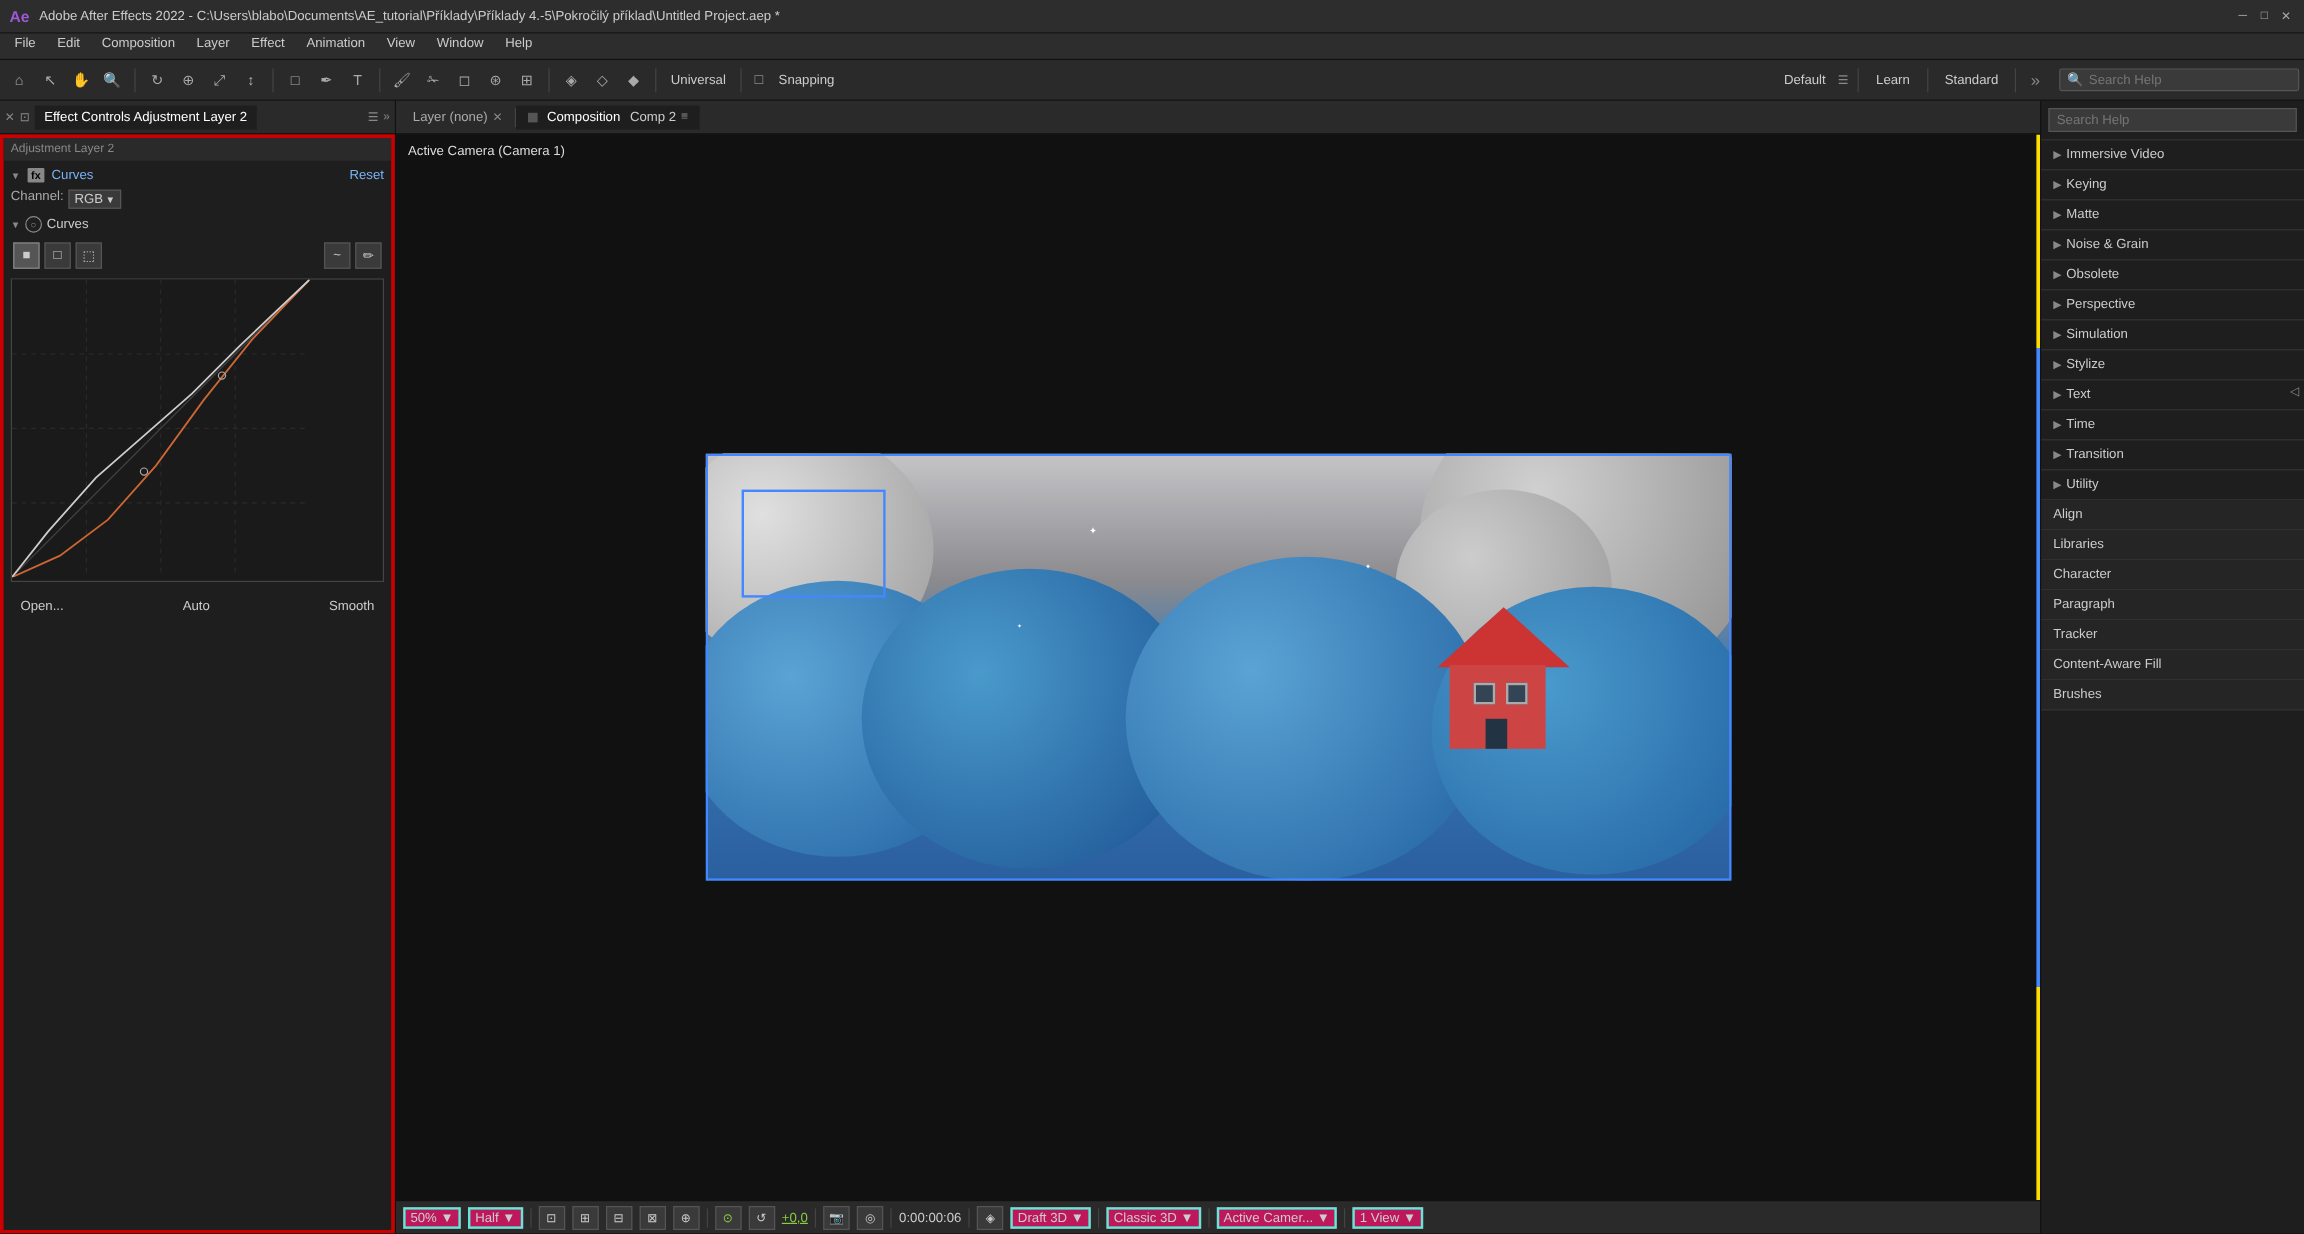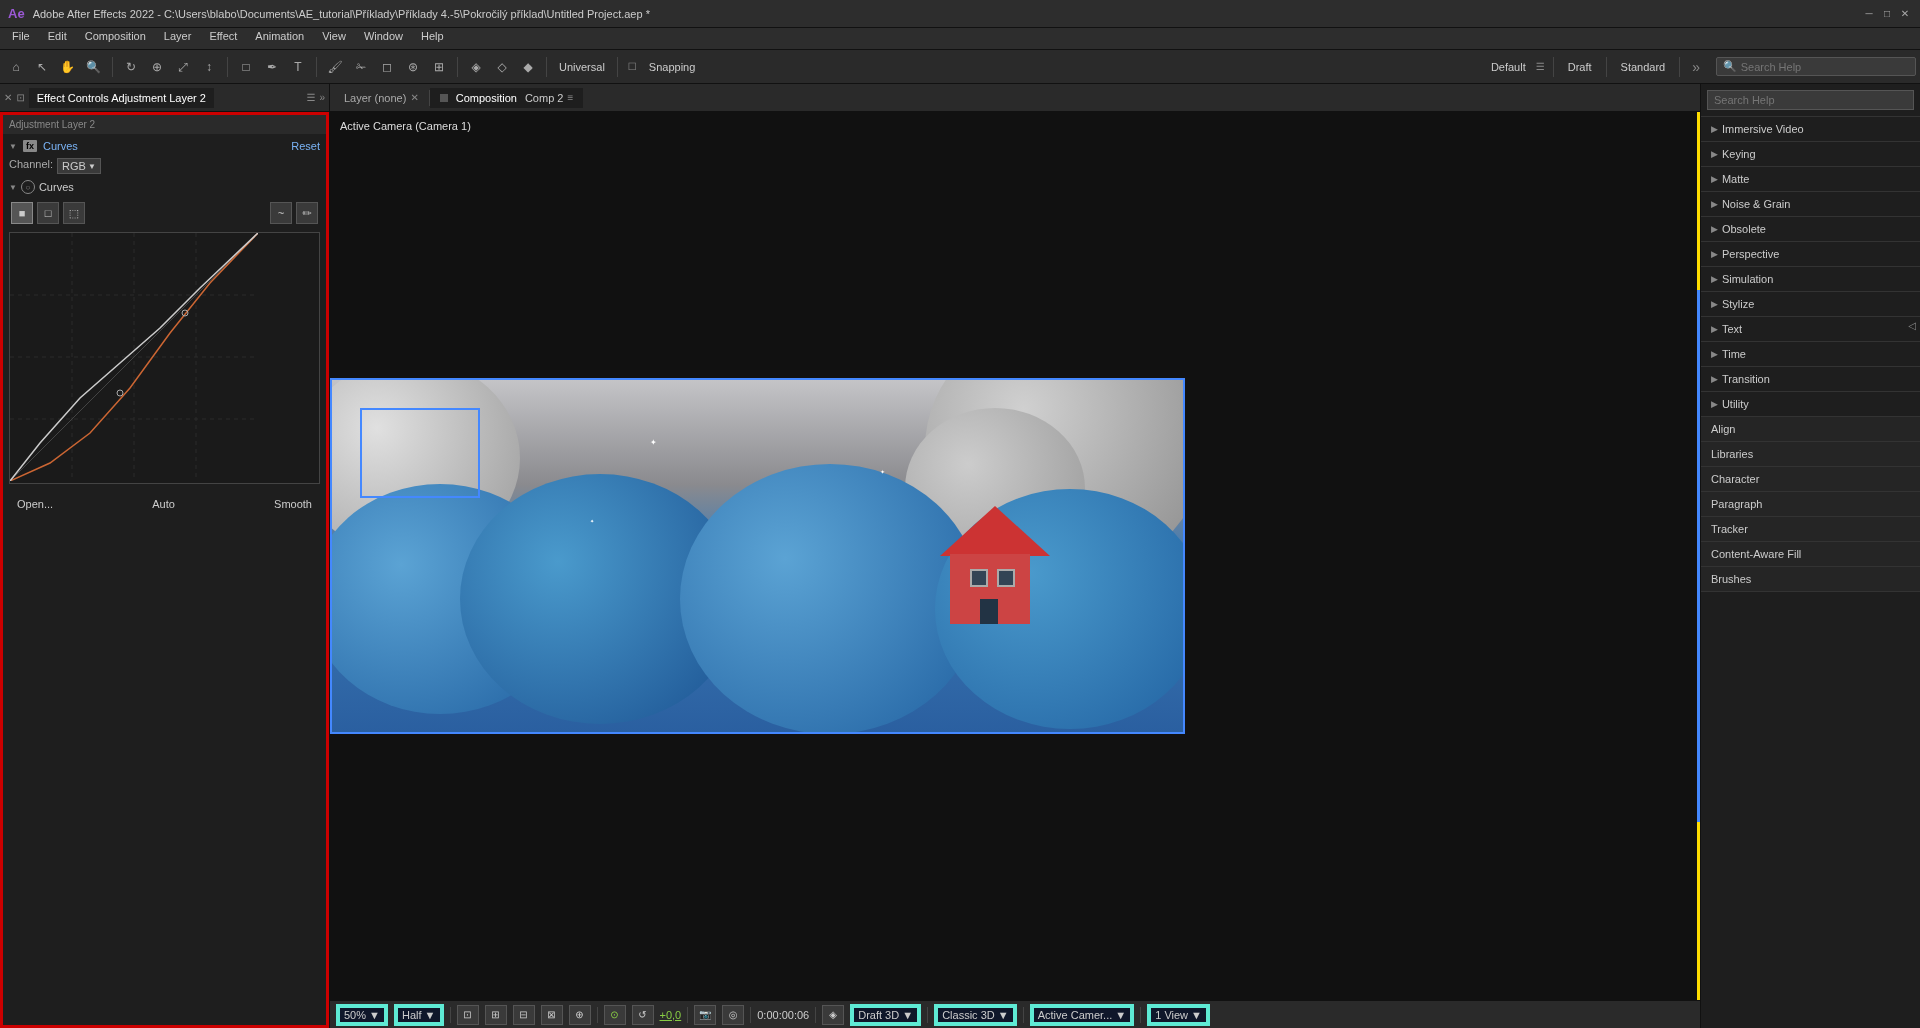--- a/index.html
+++ b/index.html
@@ -60,21 +60,21 @@
     
     #center-area { flex: 1; display: flex; flex-direction: column; }
     
     
     #viewer-tabs { height: 28px; background: #2a2a2a; display: flex; align-items: center; border-bottom: 1px solid #111; padding: 0 4px; }
     .viewer-tab { padding: 4px 10px; font-size: 11px; color: #aaa; cursor: pointer; display: flex; align-items: center; gap: 4px; }
     .viewer-tab.active { color: #fff; background: #1e1e1e; }
     .viewer-tab-close { font-size: 10px; color: #888; }
 
     
-    #comp-viewer { flex: 1; background: #111; position: relative; overflow: hidden; display: flex; align-items: center; }
+    #comp-viewer { flex: 1; background: #111; position: relative; overflow: hidden; display: flex; align-items: center; justify-content: center; }
     #comp-label { position: absolute; top: 8px; left: 10px; font-size: 11px; color: #ddd; z-index: 2; }
     #comp-image { width: 855px; height: 356px; position: relative; overflow: hidden; }
     #comp-image-inner { width: 100%; height: 100%; background: linear-gradient(180deg, #c5c5c8 0%, #8a8a8e 30%, #3d7ab5 50%, #2a5fa0 100%); position: relative; }
     
     
     .balloon { position: absolute; border-radius: 50%; }
     .balloon-gray-tl { width: 220px; height: 200px; background: radial-gradient(circle at 35% 35%, #e0e0e0, #999); top: -20px; left: -30px; }
     .balloon-gray-tr { width: 280px; height: 260px; background: radial-gradient(circle at 35% 35%, #d0d0d0, #888); top: -60px; right: -20px; }
     .balloon-gray-mid { width: 180px; height: 160px; background: radial-gradient(circle at 35% 35%, #ccc, #999); top: 30px; right: 100px; }
     .balloon-blue-l { width: 260px; height: 230px; background: radial-gradient(circle at 35% 35%, #5ba3d4, #2060a0); bottom: 20px; left: -20px; }
@@ -88,21 +88,21 @@
     .house-window { width: 18px; height: 18px; background: #334455; border: 2px solid #aaa; position: absolute; }
     .house-window-1 { top: 15px; left: 20px; }
     .house-window-2 { top: 15px; right: 15px; }
     .house-door { width: 18px; height: 25px; background: #223344; position: absolute; bottom: 0; left: 30px; }
 
     
     .selection-rect { position: absolute; border: 2px solid #4488ff; pointer-events: none; }
 
     
     #viewer-controls { height: 28px; background: #2a2a2a; display: flex; align-items: center; padding: 0 6px; gap: 6px; border-top: 1px solid #111; }
-    .vc-select { background: #0f172a; border: 4px solid #5eead4; color: #ccc; font-size: 11px; padding: 1px 4px; cursor: pointer; }
+    .vc-select { background: #be185d; border: 2px solid #5eead4; color: #ccc; font-size: 11px; padding: 1px 4px; cursor: pointer; }
     .vc-btn { width: 22px; height: 20px; display: flex; align-items: center; justify-content: center; background: #3a3a3a; border: 1px solid #555; cursor: pointer; font-size: 10px; color: #ccc; }
     .vc-label { font-size: 11px; color: #ccc; text-decoration: underline; }
     .vc-separator { width: 1px; height: 16px; background: #444; }
     .vc-time { color: #ccc; font-size: 11px; }
 
     
     #right-panel { width: 220px; background: #1e1e1e; border-left: 1px solid #111; display: flex; flex-direction: column; overflow-y: auto; }
     
     .right-section { border-bottom: 1px solid #333; }
     .right-section-header { padding: 6px 10px; font-size: 11px; color: #ccc; cursor: pointer; display: flex; align-items: center; gap: 4px; }
@@ -178,21 +178,21 @@
   <span class="toolbar-btn">◆</span>
   <div class="toolbar-separator"></div>
   <span class="toolbar-label">Universal</span>
   <div class="toolbar-separator"></div>
   <span style="font-size:10px;color:#888;padding:0 4px;">☐</span>
   <span class="toolbar-label">Snapping</span>
   <div class="toolbar-right">
     <span class="toolbar-label">Default</span>
     <span style="font-size:10px;color:#888;">☰</span>
     <div class="toolbar-separator"></div>
-    <span class="toolbar-label">Draft</span>
+    <span class="toolbar-label">Learn</span>
     <div class="toolbar-separator"></div>
     <span class="toolbar-label">Standard</span>
     <div class="toolbar-separator"></div>
     <span style="font-size:14px;color:#888;padding:0 4px;">»</span>
     <div id="search-help">
       <span style="color:#888;margin-right:4px;">🔍</span>
       <input type="text" placeholder="Search Help" style="">
     </div>
   </div>
 </div>

